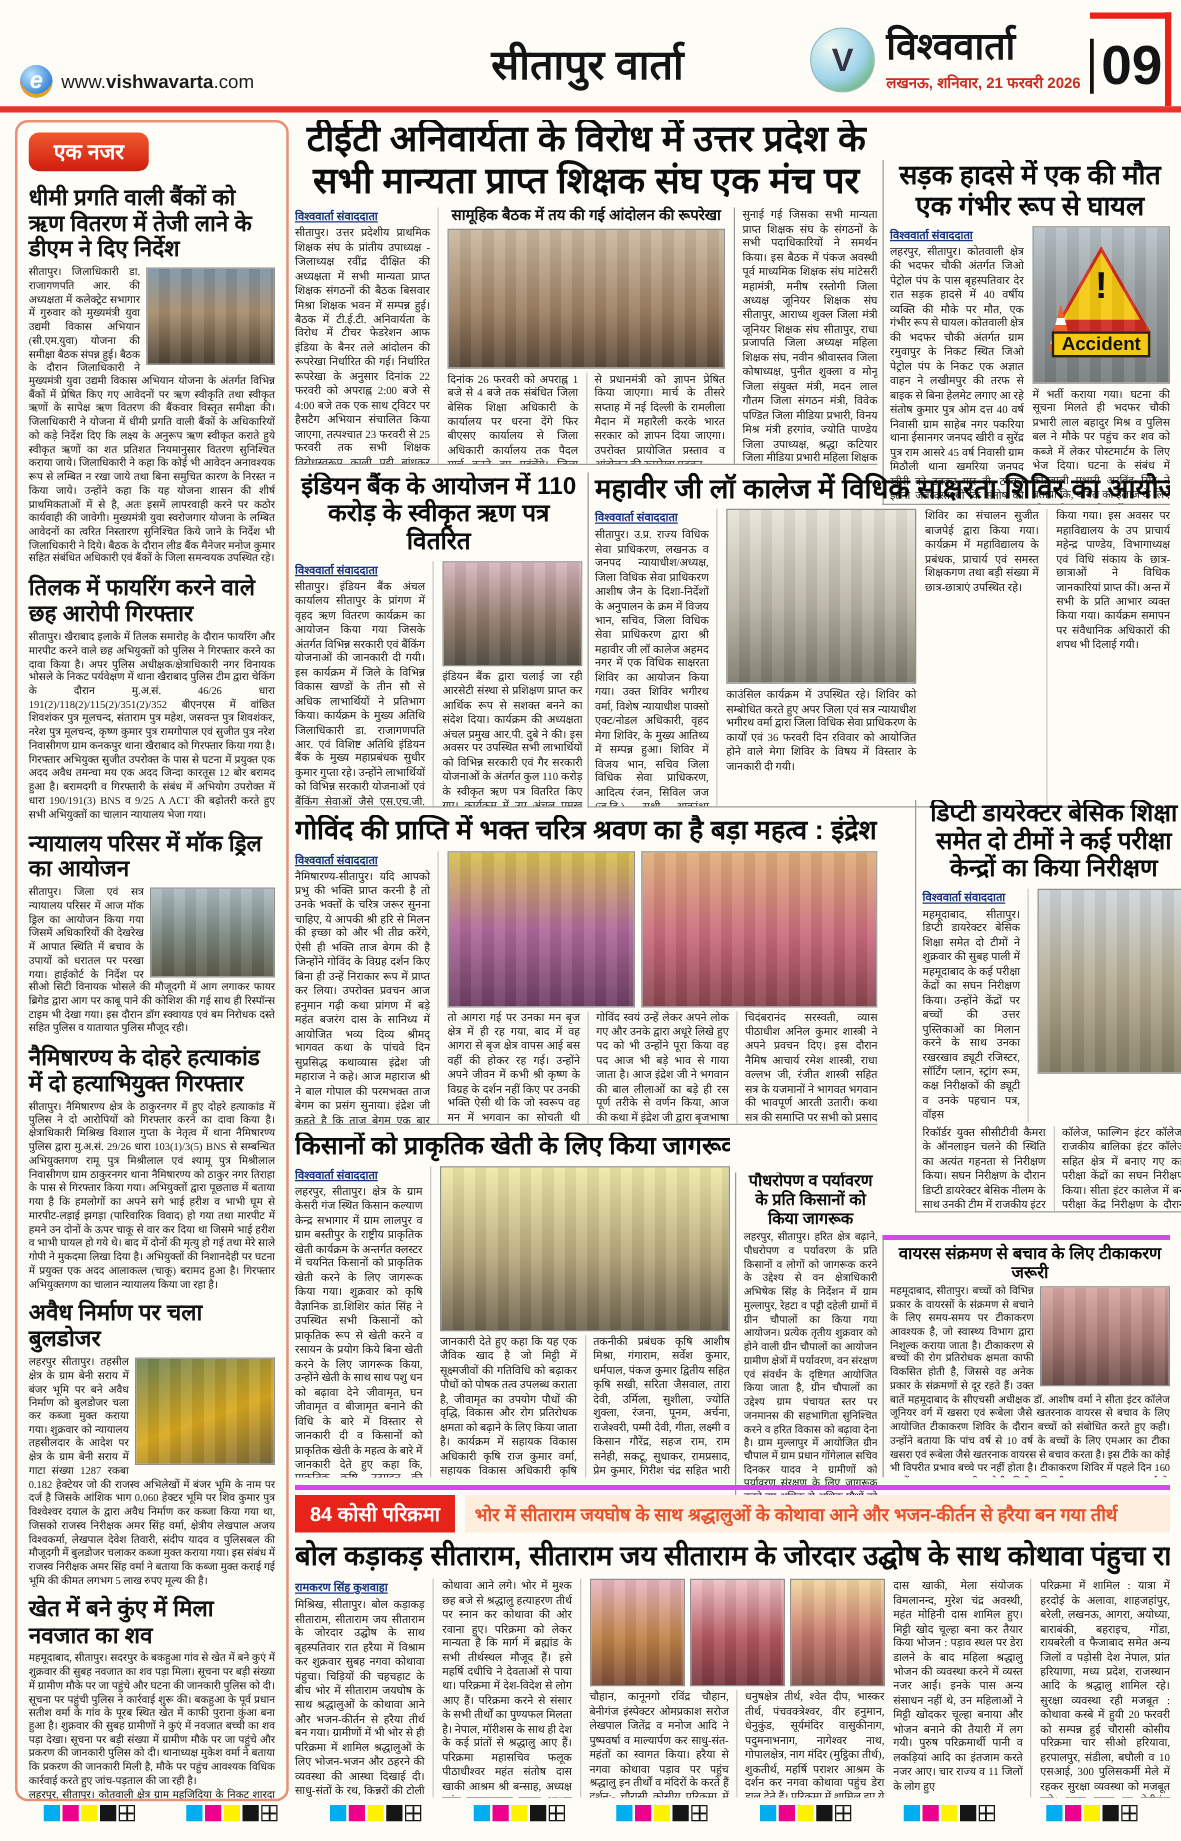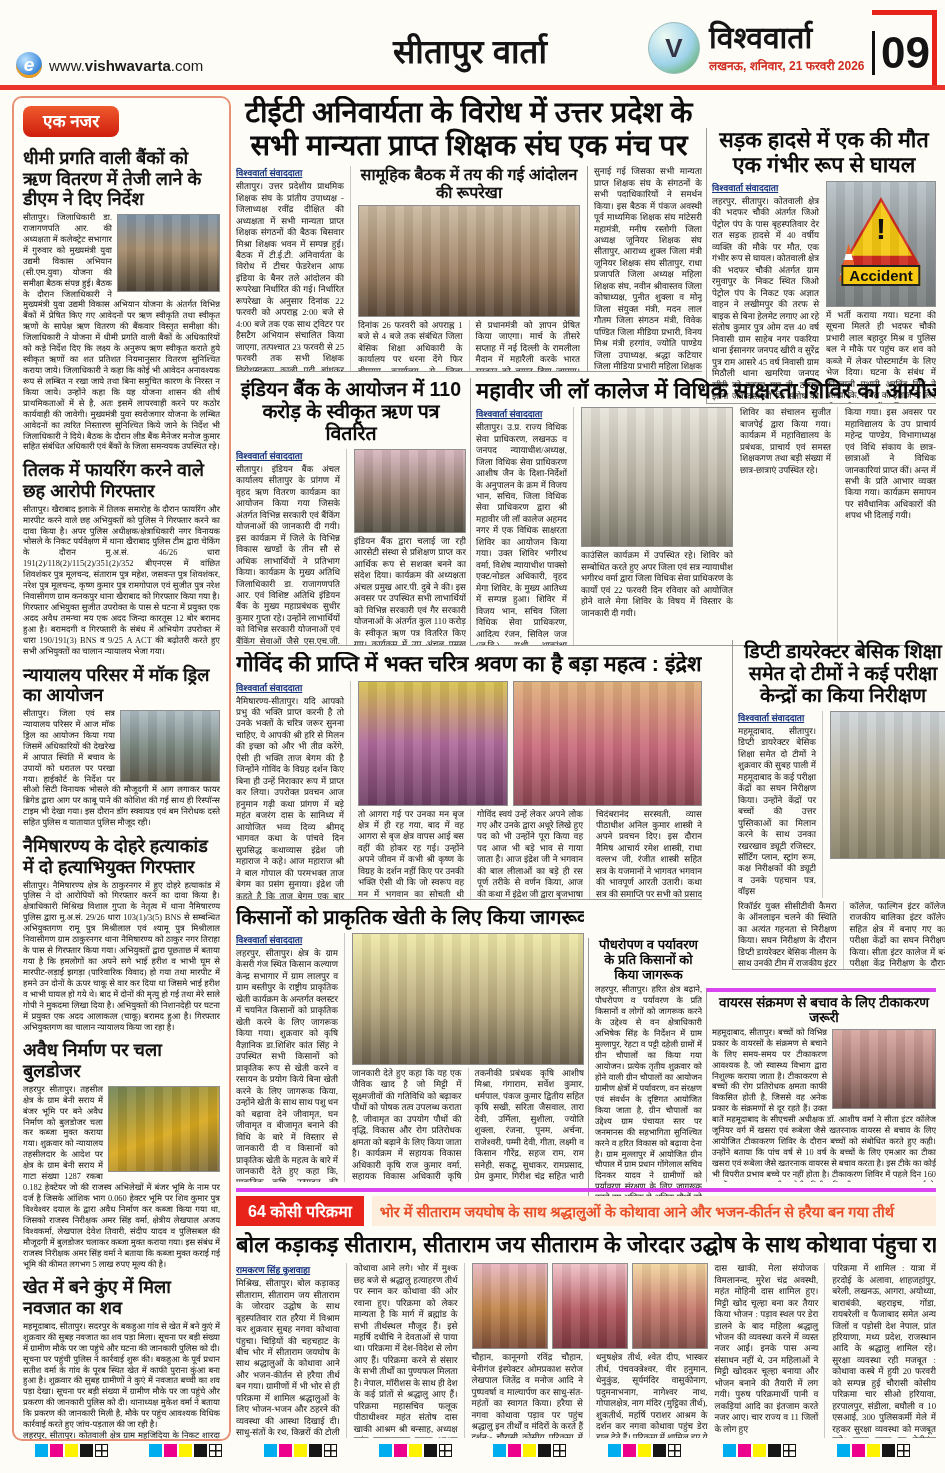--- a/index.html
+++ b/index.html
@@ -120,21 +120,21 @@
   </div>
 
   <div class="art b-b" style="left:236px;top:96px;width:466px;height:276px;">
     <div class="hl" style="font-size:29px;">टीईटी अनिवार्यता के विरोध में उत्तर प्रदेश के सभी मान्यता प्राप्त शिक्षक संघ एक मंच पर</div>
     <div class="cols">
       <div class="col vr" style="max-width:118px;">
         <div class="byl">विश्ववार्ता संवाददाता</div>
         <div class="bt">सीतापुर। उत्तर प्रदेशीय प्राथमिक शिक्षक संघ के प्रांतीय उपाध्यक्ष - जिलाध्यक्ष रवींद्र दीक्षित की अध्यक्षता में सभी मान्यता प्राप्त शिक्षक संगठनों की बैठक बिसवार मिश्रा शिक्षक भवन में सम्पन्न हुई। बैठक में टी.ई.टी. अनिवार्यता के विरोध में टीचर फेडरेशन आफ इंडिया के बैनर तले आंदोलन की रूपरेखा निर्धारित की गई। निर्धारित रूपरेखा के अनुसार दिनांक 22 फरवरी को अपराह्न 2:00 बजे से 4:00 बजे तक एक साथ ट्विटर पर हैसटैग अभियान संचालित किया जाएगा, तत्पश्चात 23 फरवरी से 25 फरवरी तक सभी शिक्षक विरोधस्वरूप काली पट्टी बांधकर शिक्षण कार्य करेंगे।</div>
       </div>
       <div style="width:222px;flex-shrink:0;">
-        <div class="cap" style="font-size:16px;">सामूहिक बैठक में तय की गई आंदोलन की रूपरेखा</div>
+        <div class="cap" style="font-size:12px;">सामूहिक बैठक में तय की गई आंदोलन की रूपरेखा</div>
         <div class="ph ph-teachers" style="width:222px;height:112px;margin:3px 0;"></div>
         <div style="display:flex;gap:6px;">
           <div class="bt vr" style="flex:1;">दिनांक 26 फरवरी को अपराह्न 1 बजे से 4 बजे तक संबंधित जिला बेसिक शिक्षा अधिकारी के कार्यालय पर धरना देंगे फिर बीएसए कार्यालय से जिला अधिकारी कार्यालय तक पैदल मार्च करते हुए पहुंचेंगे। जिला अधिकारी के माध्यम</div>
           <div class="bt" style="flex:1;">से प्रधानमंत्री को ज्ञापन प्रेषित किया जाएगा। मार्च के तीसरे सप्ताह में नई दिल्ली के रामलीला मैदान में महारैली करके भारत सरकार को ज्ञापन दिया जाएगा। उपरोक्त प्रायोजित प्रस्ताव व आंदोलन की रूपरेखा पढ़कर</div>
         </div>
       </div>
       <div class="col b-l" style="padding-left:6px;">
         <div class="bt">सुनाई गई जिसका सभी मान्यता प्राप्त शिक्षक संघ के संगठनों के सभी पदाधिकारियों ने समर्थन किया। इस बैठक में पंकज अवस्थी पूर्व माध्यमिक शिक्षक संघ मांटेसरी महामंत्री, मनीष रस्तोगी जिला अध्यक्ष जूनियर शिक्षक संघ सीतापुर, आराध्य शुक्ल जिला मंत्री जूनियर शिक्षक संघ सीतापुर, राधा प्रजापति जिला अध्यक्ष महिला शिक्षक संघ, नवीन श्रीवास्तव जिला कोषाध्यक्ष, पुनीत शुक्ला व मोनू जिला संयुक्त मंत्री, मदन लाल गौतम जिला संगठन मंत्री, विवेक पण्डित जिला मीडिया प्रभारी, विनय मिश्र मंत्री हरगांव, ज्योति पाण्डेय जिला उपाध्यक्ष, श्रद्धा कटियार जिला मीडिया प्रभारी महिला शिक्षक संघ समेत महत्वपूर्ण शिक्षक प्रतिनिधि उपस्थित रहे।</div>
       </div>
     </div>
@@ -176,21 +176,21 @@
 
   <div class="art b-b b-l" style="left:470px;top:378px;width:466px;height:268px;padding-left:5px;">
     <div class="hl nw" style="font-size:22px;">महावीर जी लॉ कालेज में विधिक साक्षरता शिविर का आयोजन</div>
     <div class="cols">
       <div class="col vr" style="max-width:106px;">
         <div class="byl">विश्ववार्ता संवाददाता</div>
         <div class="bt">सीतापुर। उ.प्र. राज्य विधिक सेवा प्राधिकरण, लखनऊ व जनपद न्यायाधीश/अध्यक्ष, जिला विधिक सेवा प्राधिकरण आशीष जैन के दिशा-निर्देशों के अनुपालन के क्रम में विजय भान, सचिव, जिला विधिक सेवा प्राधिकरण द्वारा श्री महावीर जी लॉ कालेज अहमद नगर में एक विधिक साक्षरता शिविर का आयोजन किया गया। उक्त शिविर भगीरथ वर्मा, विशेष न्यायाधीश पाक्सो एक्ट/नोडल अधिकारी, वृहद मेगा शिविर, के मुख्य आतिथ्य में सम्पन्न हुआ। शिविर में विजय भान, सचिव जिला विधिक सेवा प्राधिकरण, आदित्य रंजन, सिविल जज (जू.डि.), सुश्री आकांक्षा पिपिल, सिविल जज (जू.डि.), सुश्री प्रगति, सिविल जज (जू.डि.)/एफ.टी.सी. के साथ-साथ सुजीत बाजपेई, भूपेन्द्र कुमार दीक्षित, लीगल एड डिफेन्स</div>
       </div>
       <div style="width:152px;flex-shrink:0;">
         <div class="ph ph-law" style="width:152px;height:140px;"></div>
-        <div class="bt" style="margin-top:3px;">काउंसिल कार्यक्रम में उपस्थित रहे। शिविर को सम्बोधित करते हुए अपर जिला एवं सत्र न्यायाधीश भगीरथ वर्मा द्वारा जिला विधिक सेवा प्राधिकरण के कार्यों एवं 22 फरवरी दिन रविवार को आयोजित होने वाले मेगा शिविर के विषय में विस्तार के जानकारी दी गयी।</div>
+        <div class="bt" style="margin-top:3px;">काउंसिल कार्यक्रम में उपस्थित रहे। शिविर को सम्बोधित करते हुए अपर जिला एवं सत्र न्यायाधीश भगीरथ वर्मा द्वारा जिला विधिक सेवा प्राधिकरण के कार्यों एवं 36 फरवरी दिन रविवार को आयोजित होने वाले मेगा शिविर के विषय में विस्तार के जानकारी दी गयी।</div>
       </div>
       <div class="col vr">
         <div class="bt">शिविर का संचालन सुजीत बाजपेई द्वारा किया गया। कार्यक्रम में महाविद्यालय के प्रबंधक, प्राचार्य एवं समस्त शिक्षकगण तथा बड़ी संख्या में छात्र-छात्राएं उपस्थित रहे।</div>
       </div>
       <div class="col">
         <div class="bt">किया गया। इस अवसर पर महाविद्यालय के उप प्राचार्य महेन्द्र पाण्डेय, विभागाध्यक्ष एवं विधि संकाय के छात्र-छात्राओं ने विधिक जानकारियां प्राप्त कीं। अन्त में सभी के प्रति आभार व्यक्त किया गया। कार्यक्रम समापन पर संवैधानिक अधिकारों की शपथ भी दिलाई गयी।</div>
       </div>
     </div>
   </div>
 
@@ -254,21 +254,21 @@
     <div class="bt" style="margin-top:3px;font-size:8.3px;">लहरपुर, सीतापुर। हरित क्षेत्र बढ़ाने, पौधरोपण व पर्यावरण के प्रति किसानों व लोगों को जागरूक करने के उद्देश्य से वन क्षेत्राधिकारी अभिषेक सिंह के निर्देशन में ग्राम मुल्लापुर, रेहटा व पट्टी दहेली ग्रामों में ग्रीन चौपालों का किया गया आयोजन। प्रत्येक तृतीय शुक्रवार को होने वाली ग्रीन चौपालों का आयोजन ग्रामीण क्षेत्रों में पर्यावरण, वन संरक्षण एवं संवर्धन के दृष्टिगत आयोजित किया जाता है, ग्रीन चौपालों का उद्देश्य ग्राम पंचायत स्तर पर जनमानस की सहभागिता सुनिश्चित करने व हरित विकास को बढ़ावा देना है। ग्राम मुल्लापुर में आयोजित ग्रीन चौपाल में ग्राम प्रधान गोंगेलाल सचिव दिनकर यादव ने ग्रामीणों को पर्यावरण संरक्षण के लिए जागरूक करते हुए अधिक से अधिक पौधों को रोपित करने व रोपित पौधों के संरक्षण के लिए जागरूक किया। ग्राम सभा रेहटा में आयोजित ग्रीन चौपाल में ग्राम प्रधान नेहा देवी व सचिव ओपी जयसवाल ने किसानों को पर्यावरण संरक्षण के लिए पौधों को रोपित करने के लिए जागरूक किया।</div>
   </div>
 
   <div class="art b-l b-t" style="left:706px;top:988px;width:230px;height:194px;padding-left:5px;padding-top:3px;">
     <div class="hl" style="font-size:13.5px;">वायरस संक्रमण से बचाव के लिए टीकाकरण जरूरी</div>
     <div class="bt" style="margin-top:2px;font-size:8.3px;"><span class="ph ph-vax sb-img" style="width:104px;height:80px;"></span><span>महमूदाबाद, सीतापुर। बच्चों को विभिन्न प्रकार के वायरसों के संक्रमण से बचाने के लिए समय-समय पर टीकाकरण आवश्यक है, जो स्वास्थ्य विभाग द्वारा निशुल्क कराया जाता है। टीकाकरण से बच्चों की रोग प्रतिरोधक क्षमता काफी विकसित होती है, जिससे वह अनेक प्रकार के संक्रमणों से दूर रहते हैं। उक्त बातें महमूदाबाद के सीएचसी अधीक्षक डॉ. आशीष वर्मा ने सीता इंटर कॉलेज जूनियर वर्ग में खसरा एवं रूबेला जैसे खतरनाक वायरस से बचाव के लिए आयोजित टीकाकरण शिविर के दौरान बच्चों को संबोधित करते हुए कही। उन्होंने बताया कि पांच वर्ष से 10 वर्ष के बच्चों के लिए एमआर का टीका खसरा एवं रूबेला जैसे खतरनाक वायरस से बचाव करता है। इस टीके का कोई भी विपरीत प्रभाव बच्चे पर नहीं होता है। टीकाकरण शिविर में पहले दिन 160 बच्चों का एएनएम मनीषा देवी, विनीत तिवारी व आशा बहू राधा वर्मा के सहयोग से टीकाकरण किया गया। इस अवसर पर प्राईमरी वर्ग की उप प्रधानाचार्या अंजली वर्मा, शिक्षिका लक्ष्मी वर्मा, शिक्षक ओमप्रकाश सहित कई अन्य शिक्षक व विद्यार्थी मौजूद रहे।</span></div>
   </div>
 
   <div class="art b-t" style="left:236px;top:1188px;width:700px;height:250px;padding-top:4px;">
     <div class="kick-row">
-      <span class="kick">64 कोसी परिक्रमा</span>
+      <span class="kick">84 कोसी परिक्रमा</span>
       <span class="banner">भोर में सीताराम जयघोष के साथ श्रद्धालुओं के कोथावा आने और भजन-कीर्तन से हरैया बन गया तीर्थ</span>
     </div>
     <div class="hl nw" style="font-size:22px;margin-top:6px;">बोल कड़ाकड़ सीताराम, सीताराम जय सीताराम के जोरदार उद्घोष के साथ कोथावा पंहुचा रामादल</div>
     <div class="cols" style="margin-top:6px;">
       <div class="col vr" style="max-width:108px;">
         <div class="byl">रामकरण सिंह कुशवाहा</div>
         <div class="bt">मिश्रिख, सीतापुर। बोल कड़ाकड़ सीताराम, सीताराम जय सीताराम के जोरदार उद्घोष के साथ बृहस्पतिवार रात हरैया में विश्राम कर शुक्रवार सुबह नगवा कोथावा पंहुचा। चिड़ियों की चहचहाट के बीच भोर में सीताराम जयघोष के साथ श्रद्धालुओं के कोथावा आने और भजन-कीर्तन से हरैया तीर्थ बन गया। ग्रामीणों में भी भोर से ही परिक्रमा में शामिल श्रद्धालुओं के लिए भोजन-भजन और ठहरने की व्यवस्था की आस्था दिखाई दी। साधु-संतों के रथ, किन्नरों की टोली आकर्षण का केंद्र रहे। परिक्रमा में शामिल श्रद्धालु सीताराम के उद्घोष के साथ बुधवार रात से ही</div>
       </div>
       <div class="col vr" style="max-width:108px;">
         <div class="bt">कोथावा आने लगे। भोर में मुश्क छह बजे से श्रद्धालु हत्याहरण तीर्थ पर स्नान कर कोथावा की ओर रवाना हुए। परिक्रमा को लेकर मान्यता है कि मार्ग में ब्रह्मांड के सभी तीर्थस्थल मौजूद हैं। इसे महर्षि दधीचि ने देवताओं से पाया था। परिक्रमा में देश-विदेश से लोग आए हैं। परिक्रमा करने से संसार के सभी तीर्थों का पुण्यफल मिलता है। नेपाल, मॉरीशस के साथ ही देश के कई प्रांतों से श्रद्धालु आए हैं। परिक्रमा महासचिव फलूक पीठाधीश्वर महंत संतोष दास खाकी आश्रम श्री बन्साह, अध्यक्ष महंत नारायणदास पहला आश्रम का संडीला की ज्वाइंट मजिस्ट्रेट नारायणी भाटिया, सीओ अजीत सिंह</div>

